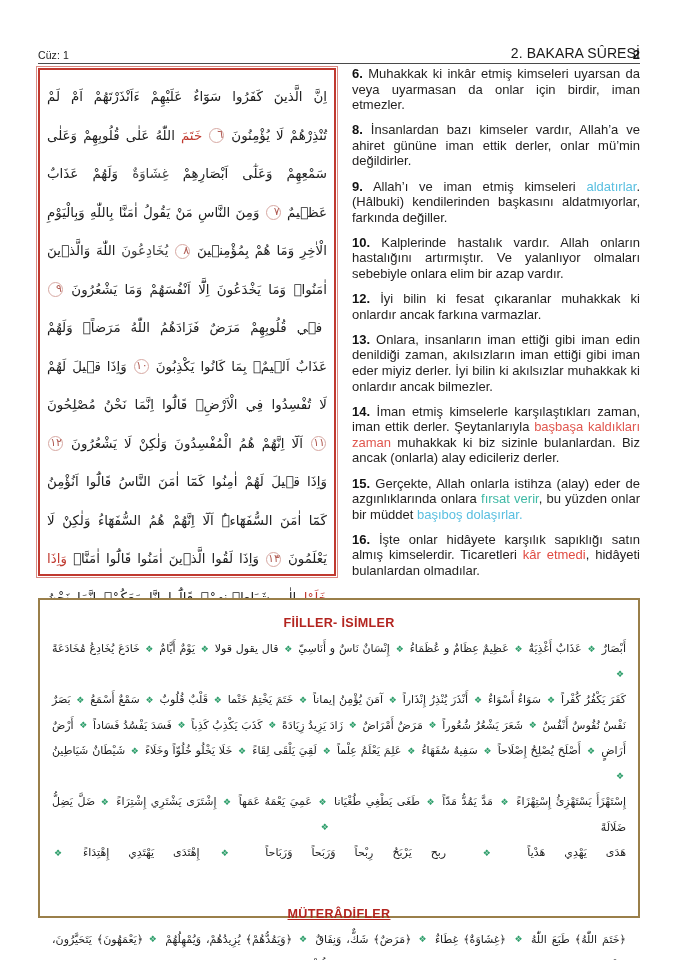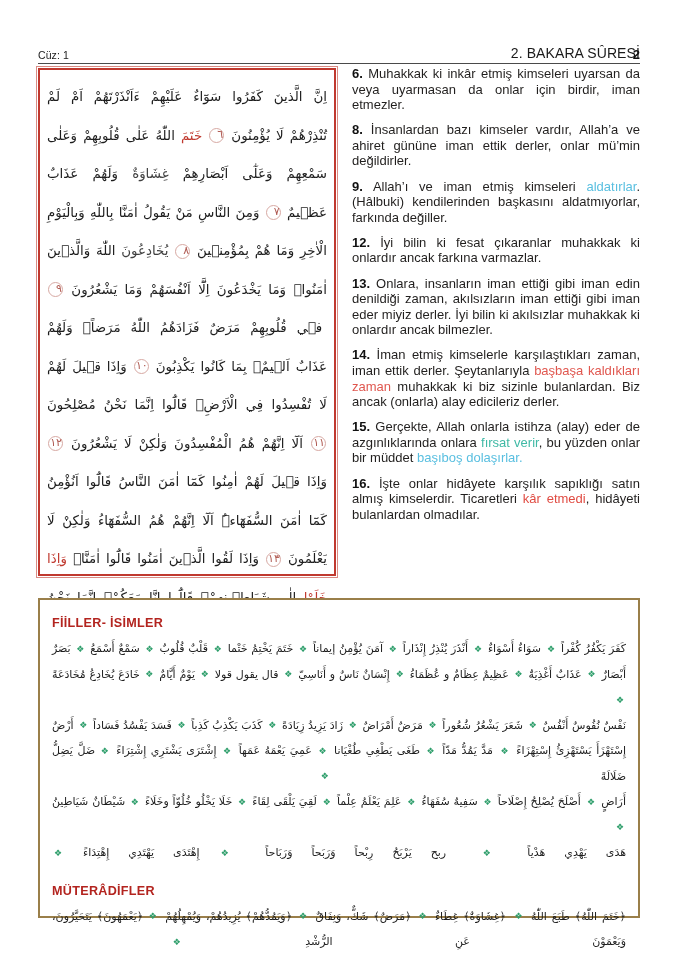--- a/index.html
+++ b/index.html
@@ -136,27 +136,28 @@
     left: 38px;
     top: 598px;
     width: 602px;
     height: 320px;
     box-sizing: border-box;
     background: #ffffff;
     border: 2px solid #9a7f4a;
     padding: 10px 12px;
   }
   .sec-title {
+    text-align: center;
     font-size: 12.6px;
     font-weight: bold;
     color: #b3241f;
     letter-spacing: .3px;
     margin: 6px 0 6px 0;
   }
-  .sec-title.second { margin-top: 18px; }
+  .sec-title.second { margin-top: 41px; text-decoration: underline; }
 
   .ar-list {
     direction: rtl;
     text-align: justify;
     text-align-last: justify;
     font-family: "DejaVu Sans", "Liberation Serif", serif;
     font-size: 11px;
     line-height: 25px;
     color: #1d1d1d;
   }
@@ -196,35 +197,36 @@
       <span>اِنَّا مَعَكُمْۙ اِنَّمَا نَحْنُ مُسْتَهْزِؤُ۫نَ <span class="ayah">١٤</span> اَللّٰهُ يَسْتَهْزِئُ بِهِمْ </span>
       <span><span class="ar-red">وَيَمُدُّهُمْ</span> ف۪ي طُغْيَانِهِمْ <span class="ar-teal">يَعْمَهُونَ</span> <span class="ayah">١٥</span> اُو۬لٰٓئِكَ الَّذ۪ينَ اشْتَرَوُا </span>
       <span>الضَّلَالَةَ بِالْهُدٰىۗ <span class="ar-red">فَمَا رَبِحَتْ</span> تِجَارَتُهُمْ وَمَا كَانُوا مُهْتَد۪ينَ <span class="ayah">١٦</span> </span>
     </div>
   </div>
 
   <div class="tr-col">
       <p class="tr-p"><span class="tr-num">6.</span><span> Muhakkak ki inkâr etmiş kimseleri uyarsan da veya uyarmasan da onlar için birdir, iman etmezler.</span></p>
       <p class="tr-p"><span class="tr-num">8.</span><span> İnsanlardan bazı kimseler vardır, Allah’a ve ahiret gününe iman ettik derler, onlar mü’min değildirler.</span></p>
       <p class="tr-p"><span class="tr-num">9.</span><span> Allah’ı ve iman etmiş kimseleri </span><span class="hl-blue">aldatırlar</span><span>. (Hâlbuki) kendilerinden başkasını aldatmıyorlar, farkında değiller.</span></p>
+      <p class="tr-p"><span class="tr-num">10.</span><span> Kalplerinde hastalık vardır. Allah onların hastalığını artırmıştır. Ve yalanlıyor olmaları sebebiyle onlara elim bir azap vardır.</span></p>
       <p class="tr-p"><span class="tr-num">12.</span><span> İyi bilin ki fesat çıkaranlar muhakkak ki onlardır ancak farkına varmazlar.</span></p>
       <p class="tr-p"><span class="tr-num">13.</span><span> Onlara, insanların iman ettiği gibi iman edin denildiği zaman, akılsızların iman ettiği gibi iman eder miyiz derler. İyi bilin ki akılsızlar muhakkak ki onlardır ancak bilmezler.</span></p>
       <p class="tr-p"><span class="tr-num">14.</span><span> İman etmiş kimselerle karşılaştıkları zaman, iman ettik derler. Şeytanlarıyla </span><span class="hl-red">başbaşa kaldıkları zaman</span><span> muhakkak ki biz sizinle bulanlardan. Biz ancak (onlarla) alay edicileriz derler.</span></p>
       <p class="tr-p"><span class="tr-num">15.</span><span> Gerçekte, Allah onlarla istihza (alay) eder de azgınlıklarında onlara </span><span class="hl-teal">fırsat verir</span><span>, bu yüzden onlar bir müddet </span><span class="hl-blue">başıboş dolaşırlar.</span></p>
       <p class="tr-p"><span class="tr-num">16.</span><span> İşte onlar hidâyete karşılık sapıklığı satın almış kimselerdir. Ticaretleri </span><span class="hl-redb">kâr etmedi</span><span>, hidâyeti bulanlardan olmadılar.</span></p>
     </div>
 
   <div class="appendix-box">
     <div class="sec-title">FİİLLER- İSİMLER</div>
     <div class="ar-list">
+      <div>أَبْصَارٌ <span class="sep">❖</span> عَذَابٌ أَغْذِيَةٌ <span class="sep">❖</span> عَظِيمٌ عِظَامٌ و عُظَمَاءُ <span class="sep">❖</span> إِنْسَانٌ نَاسٌ و أَنَاسِيّ <span class="sep">❖</span> قال يقول قولا <span class="sep">❖</span> يَوْمٌ أَيَّامٌ <span class="sep">❖</span> خَادَعَ يُخَادِعُ مُخَادَعَةً <span class="sep">❖</span></div>
       <div>كَفَرَ يَكْفُرُ كُفْراً <span class="sep">❖</span> سَوَاءٌ أَسْوَاءٌ <span class="sep">❖</span> أَنْذَرَ يُنْذِرُ إِنْذَاراً <span class="sep">❖</span> آمَنَ يُؤْمِنُ إيماناً <span class="sep">❖</span> خَتَمَ يَخْتِمُ خَتْما <span class="sep">❖</span> قَلْبٌ قُلُوبٌ <span class="sep">❖</span> سَمْعٌ أَسْمَعُ <span class="sep">❖</span> بَصَرٌ</div>
-      <div>أَبْصَارٌ <span class="sep">❖</span> عَذَابٌ أَغْذِيَةٌ <span class="sep">❖</span> عَظِيمٌ عِظَامٌ و عُظَمَاءُ <span class="sep">❖</span> إِنْسَانٌ نَاسٌ و أَنَاسِيّ <span class="sep">❖</span> قال يقول قولا <span class="sep">❖</span> يَوْمٌ أَيَّامٌ <span class="sep">❖</span> خَادَعَ يُخَادِعُ مُخَادَعَةً <span class="sep">❖</span></div>
       <div>نَفْسٌ نُفُوسٌ أَنْفُسٌ <span class="sep">❖</span> شَعَرَ يَشْعُرُ شُعُوراً <span class="sep">❖</span> مَرَضٌ أَمْرَاضٌ <span class="sep">❖</span> زَادَ يَزِيدُ زِيَادَةً <span class="sep">❖</span> كَذَبَ يَكْذِبُ كَذِباً <span class="sep">❖</span> فَسَدَ يَفْسُدُ فَسَاداً <span class="sep">❖</span> أَرْضٌ</div>
+      <div>أَرَاضٍ <span class="sep">❖</span> أَصْلَحَ يُصْلِحُ إِصْلَاحاً <span class="sep">❖</span> سَفِيهٌ سُفَهَاءُ <span class="sep">❖</span> عَلِمَ يَعْلَمُ عِلْماً <span class="sep">❖</span> لَقِيَ يَلْقَى لِقَاءً <span class="sep">❖</span> خَلَا يَخْلُو خُلُوّاً وخَلَاءً <span class="sep">❖</span> شَيْطَانٌ شَيَاطِينُ <span class="sep">❖</span></div>
       <div>إِسْتَهْزَأَ يَسْتَهْزِئُ إِسْتِهْزَاءً <span class="sep">❖</span> مَدَّ يَمُدُّ مَدّاً <span class="sep">❖</span> طَغَى يَطْغِي طُغْيَانا <span class="sep">❖</span> عَمِيَ يَعْمَهُ عَمَهاً <span class="sep">❖</span> إِشْتَرَى يَشْتَرِي إِشْتِرَاءً <span class="sep">❖</span> ضَلَّ يَضِلُّ ضَلَالَةً <span class="sep">❖</span></div>
-      <div>أَرَاضٍ <span class="sep">❖</span> أَصْلَحَ يُصْلِحُ إِصْلَاحاً <span class="sep">❖</span> سَفِيهٌ سُفَهَاءُ <span class="sep">❖</span> عَلِمَ يَعْلَمُ عِلْماً <span class="sep">❖</span> لَقِيَ يَلْقَى لِقَاءً <span class="sep">❖</span> خَلَا يَخْلُو خُلُوّاً وخَلَاءً <span class="sep">❖</span> شَيْطَانٌ شَيَاطِينُ <span class="sep">❖</span></div>
       <div class="last-left">هَدَى يَهْدِي هَدْياً <span class="sep">❖</span> ربح يَرْبَحُ رِبْحاً وَرَبَحاً وَرَبَاحاً <span class="sep">❖</span> إِهْتَدَى يَهْتَدِي إِهْتِدَاءً <span class="sep">❖</span></div>
     </div>
 
     <div class="sec-title second">MÜTERÂDİFLER</div>
     <div class="ar-list">
       <div>﴿خَتَمَ اللّٰهُ﴾ طَبَعَ اللّٰهُ <span class="sep">❖</span> ﴿غِشَاوَةٌ﴾ غِطَاءٌ <span class="sep">❖</span> ﴿مَرَضٌ﴾ شَكٌّ، وَنِفَاقٌ <span class="sep">❖</span> ﴿وَيَمُدُّهُمْ﴾ يُزِيدُهُمْ، وَيُمْهِلُهُمْ <span class="sep">❖</span> ﴿يَعْمَهُونَ﴾ يَتَحَيَّرُونَ،</div>
       <div class="last-left">وَيَعْمَوْنَ عَنِ الرُّشْدِ <span class="sep">❖</span></div>
     </div>
   </div>
 

